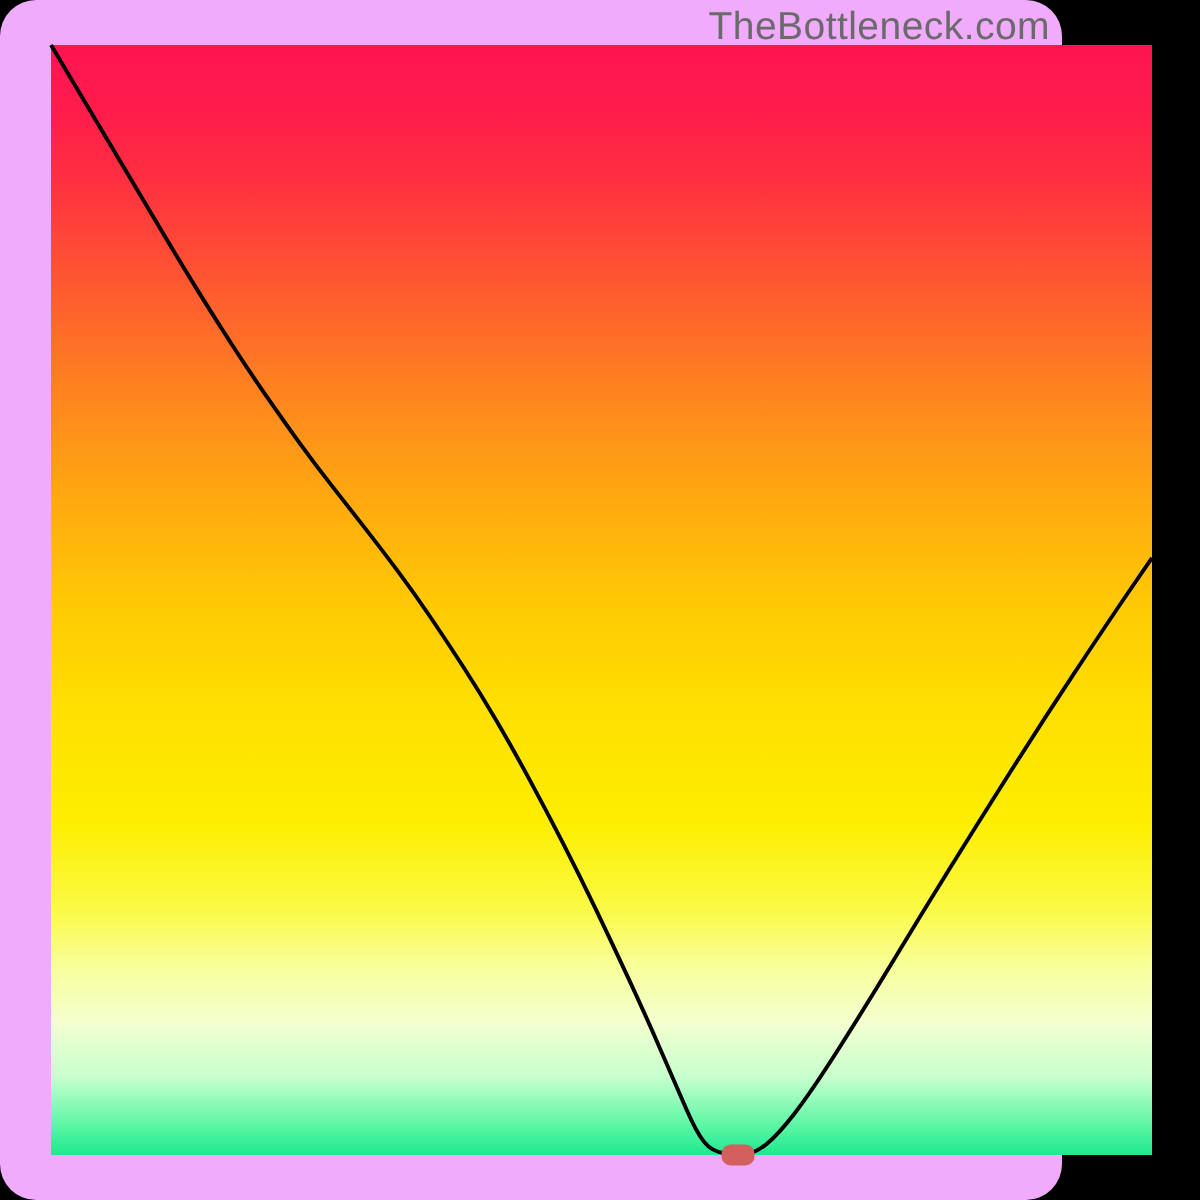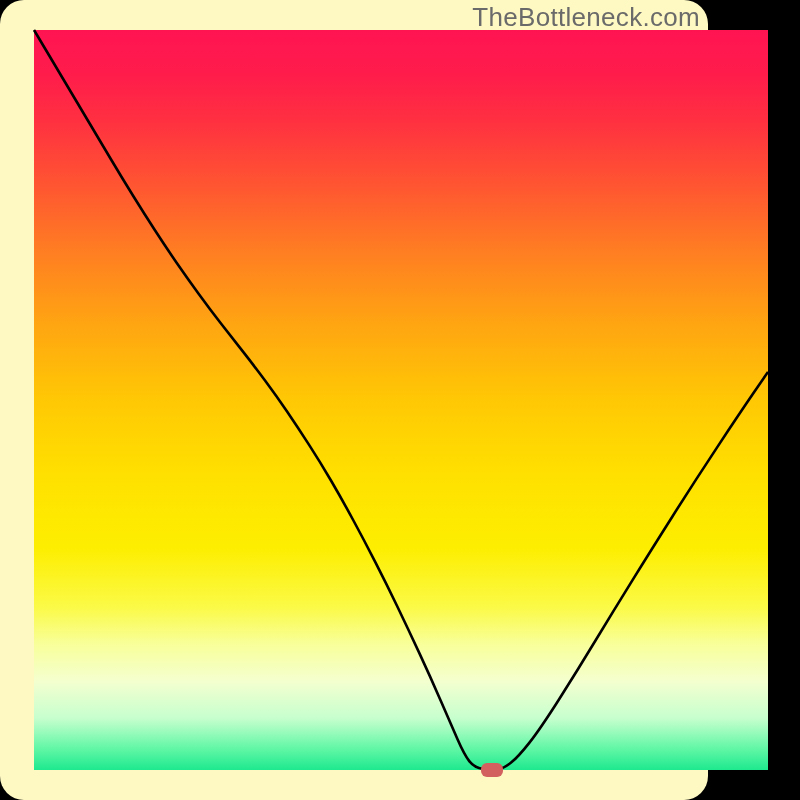--- a/index.html
+++ b/index.html
@@ -7,21 +7,21 @@
     padding: 0;
     width: 800px;
     height: 800px;
     background: #000;
     overflow: hidden;
   }
   .container {
     position: relative;
     width: 708px;
     height: 800px;
-    background: #fef9c3;
+    background: #f0abfc;
     border-radius: 24px;
   }
   .watermark {
     position: absolute;
     top: 2px;
     right: 8px;
     color: #6a6a6a;
     font-family: Arial, Helvetica, sans-serif;
     font-size: 26px;
     font-weight: 400;

